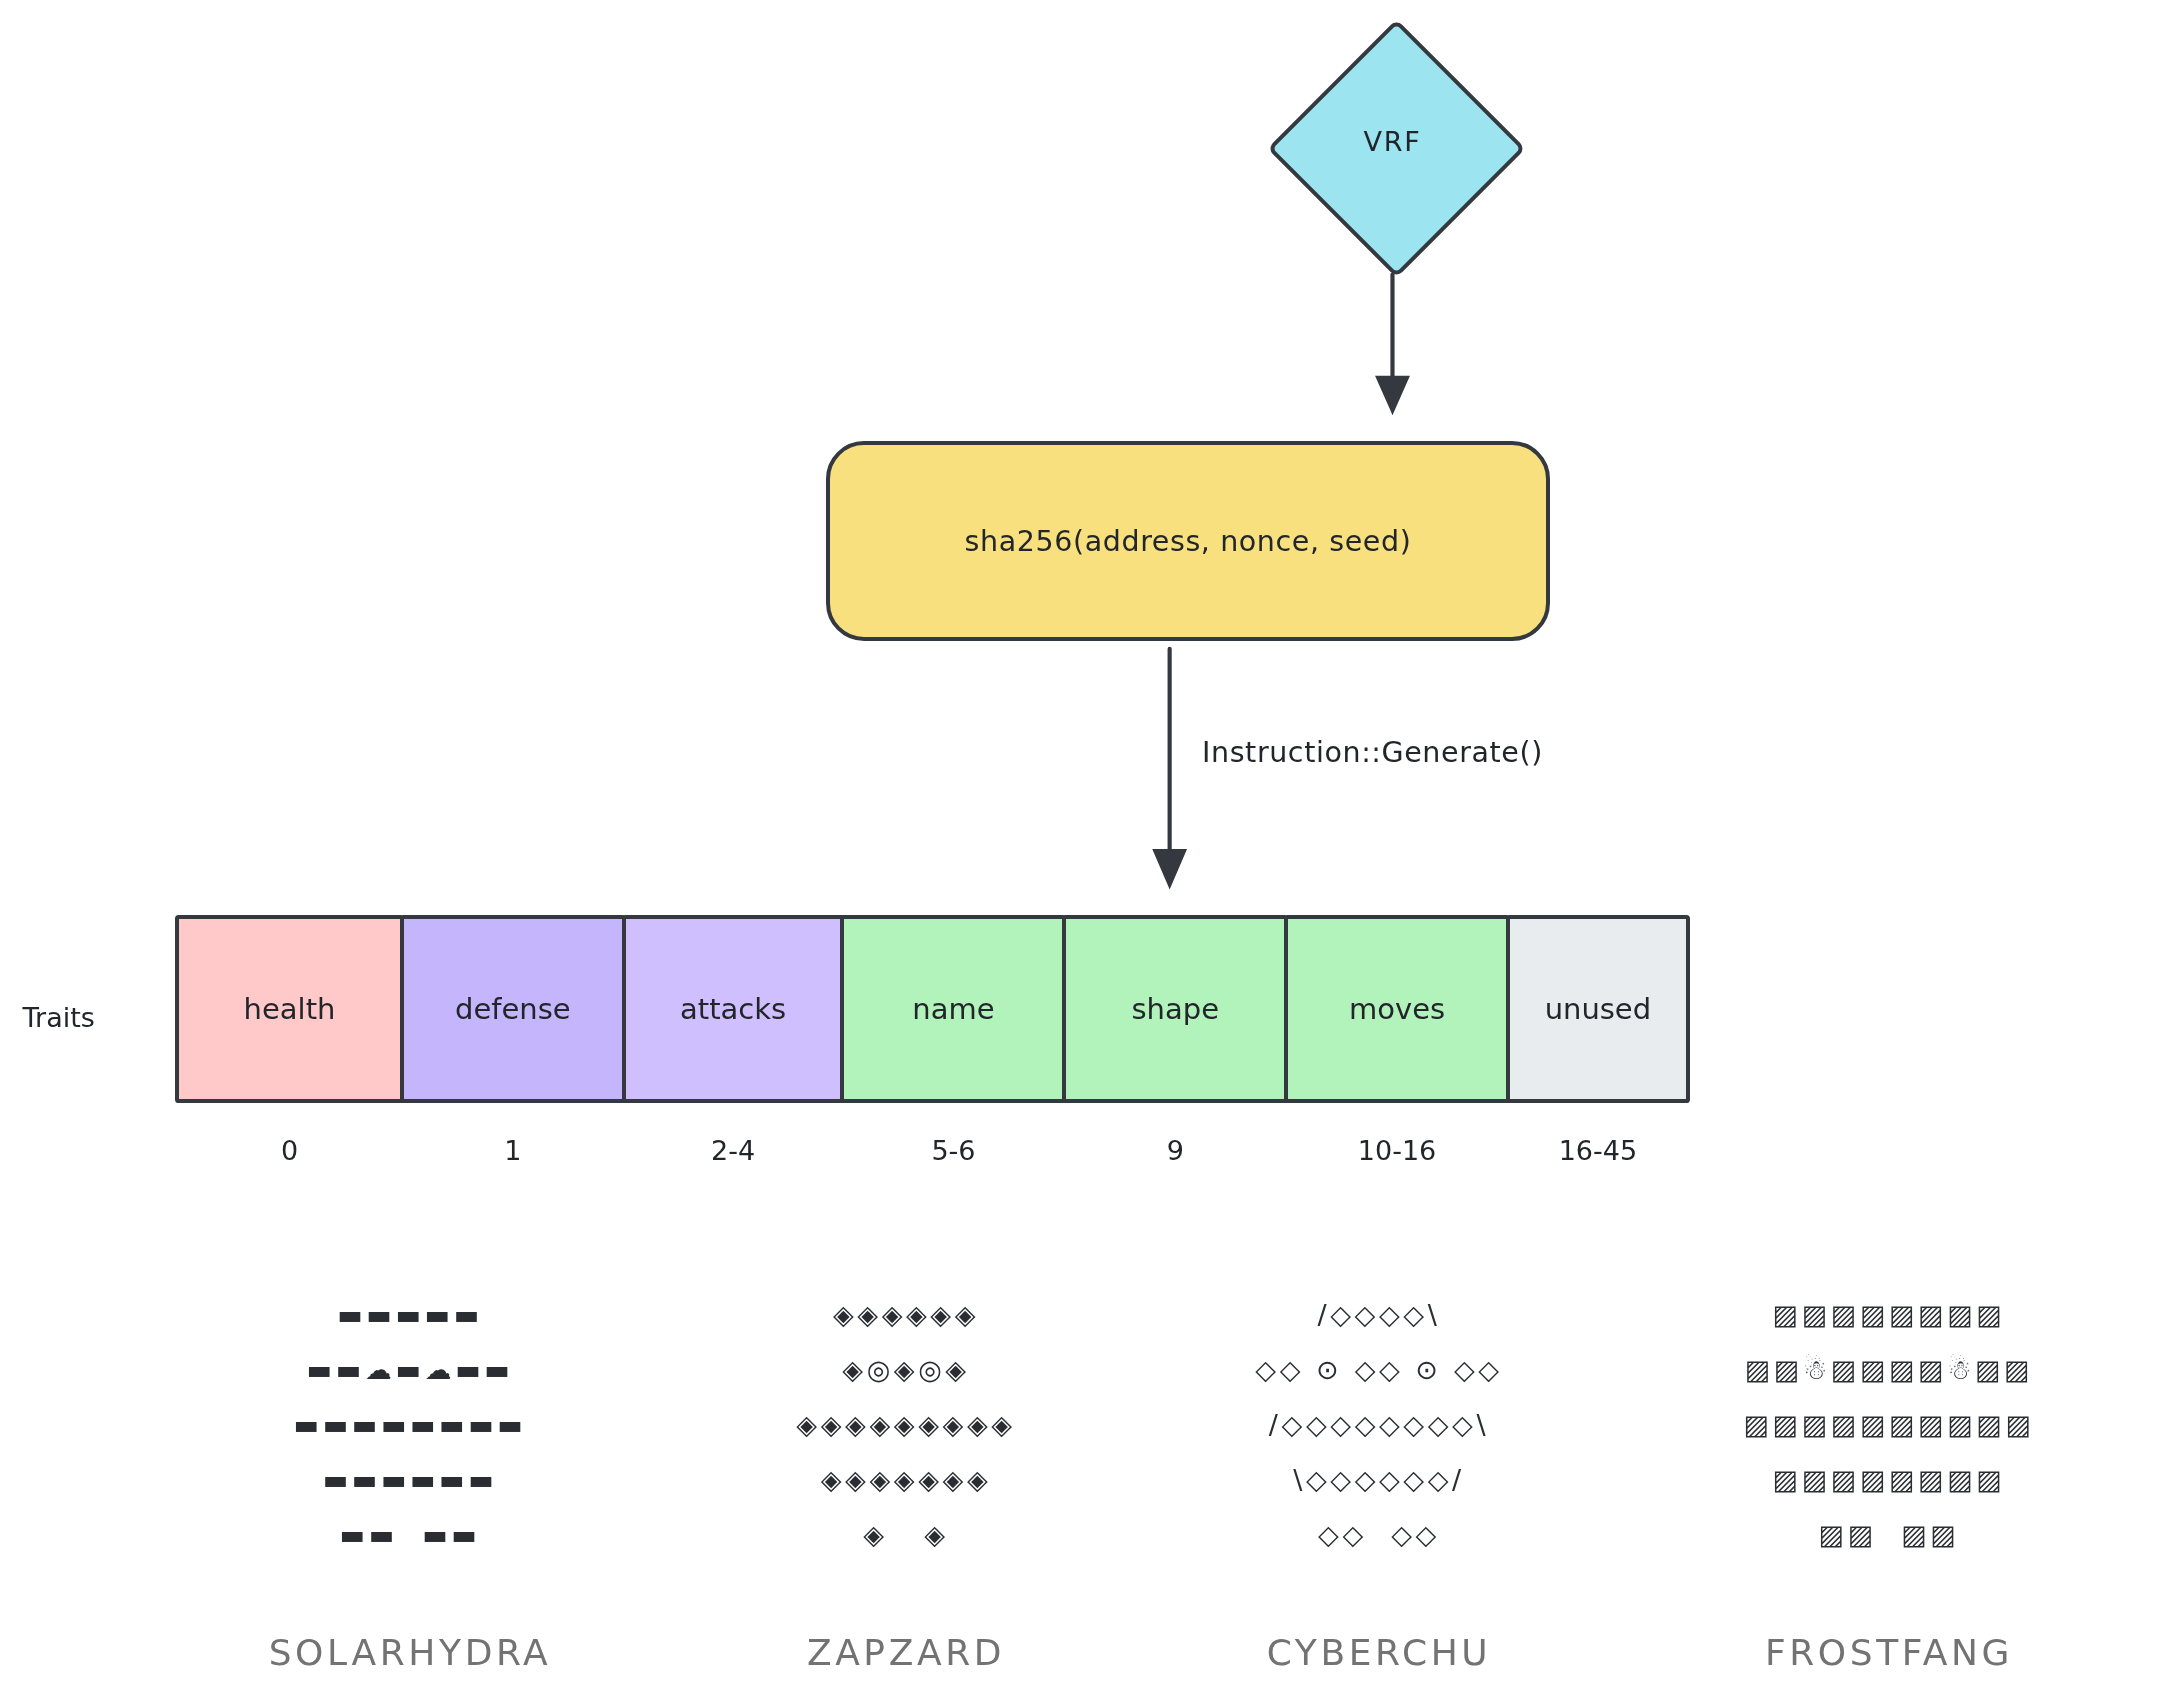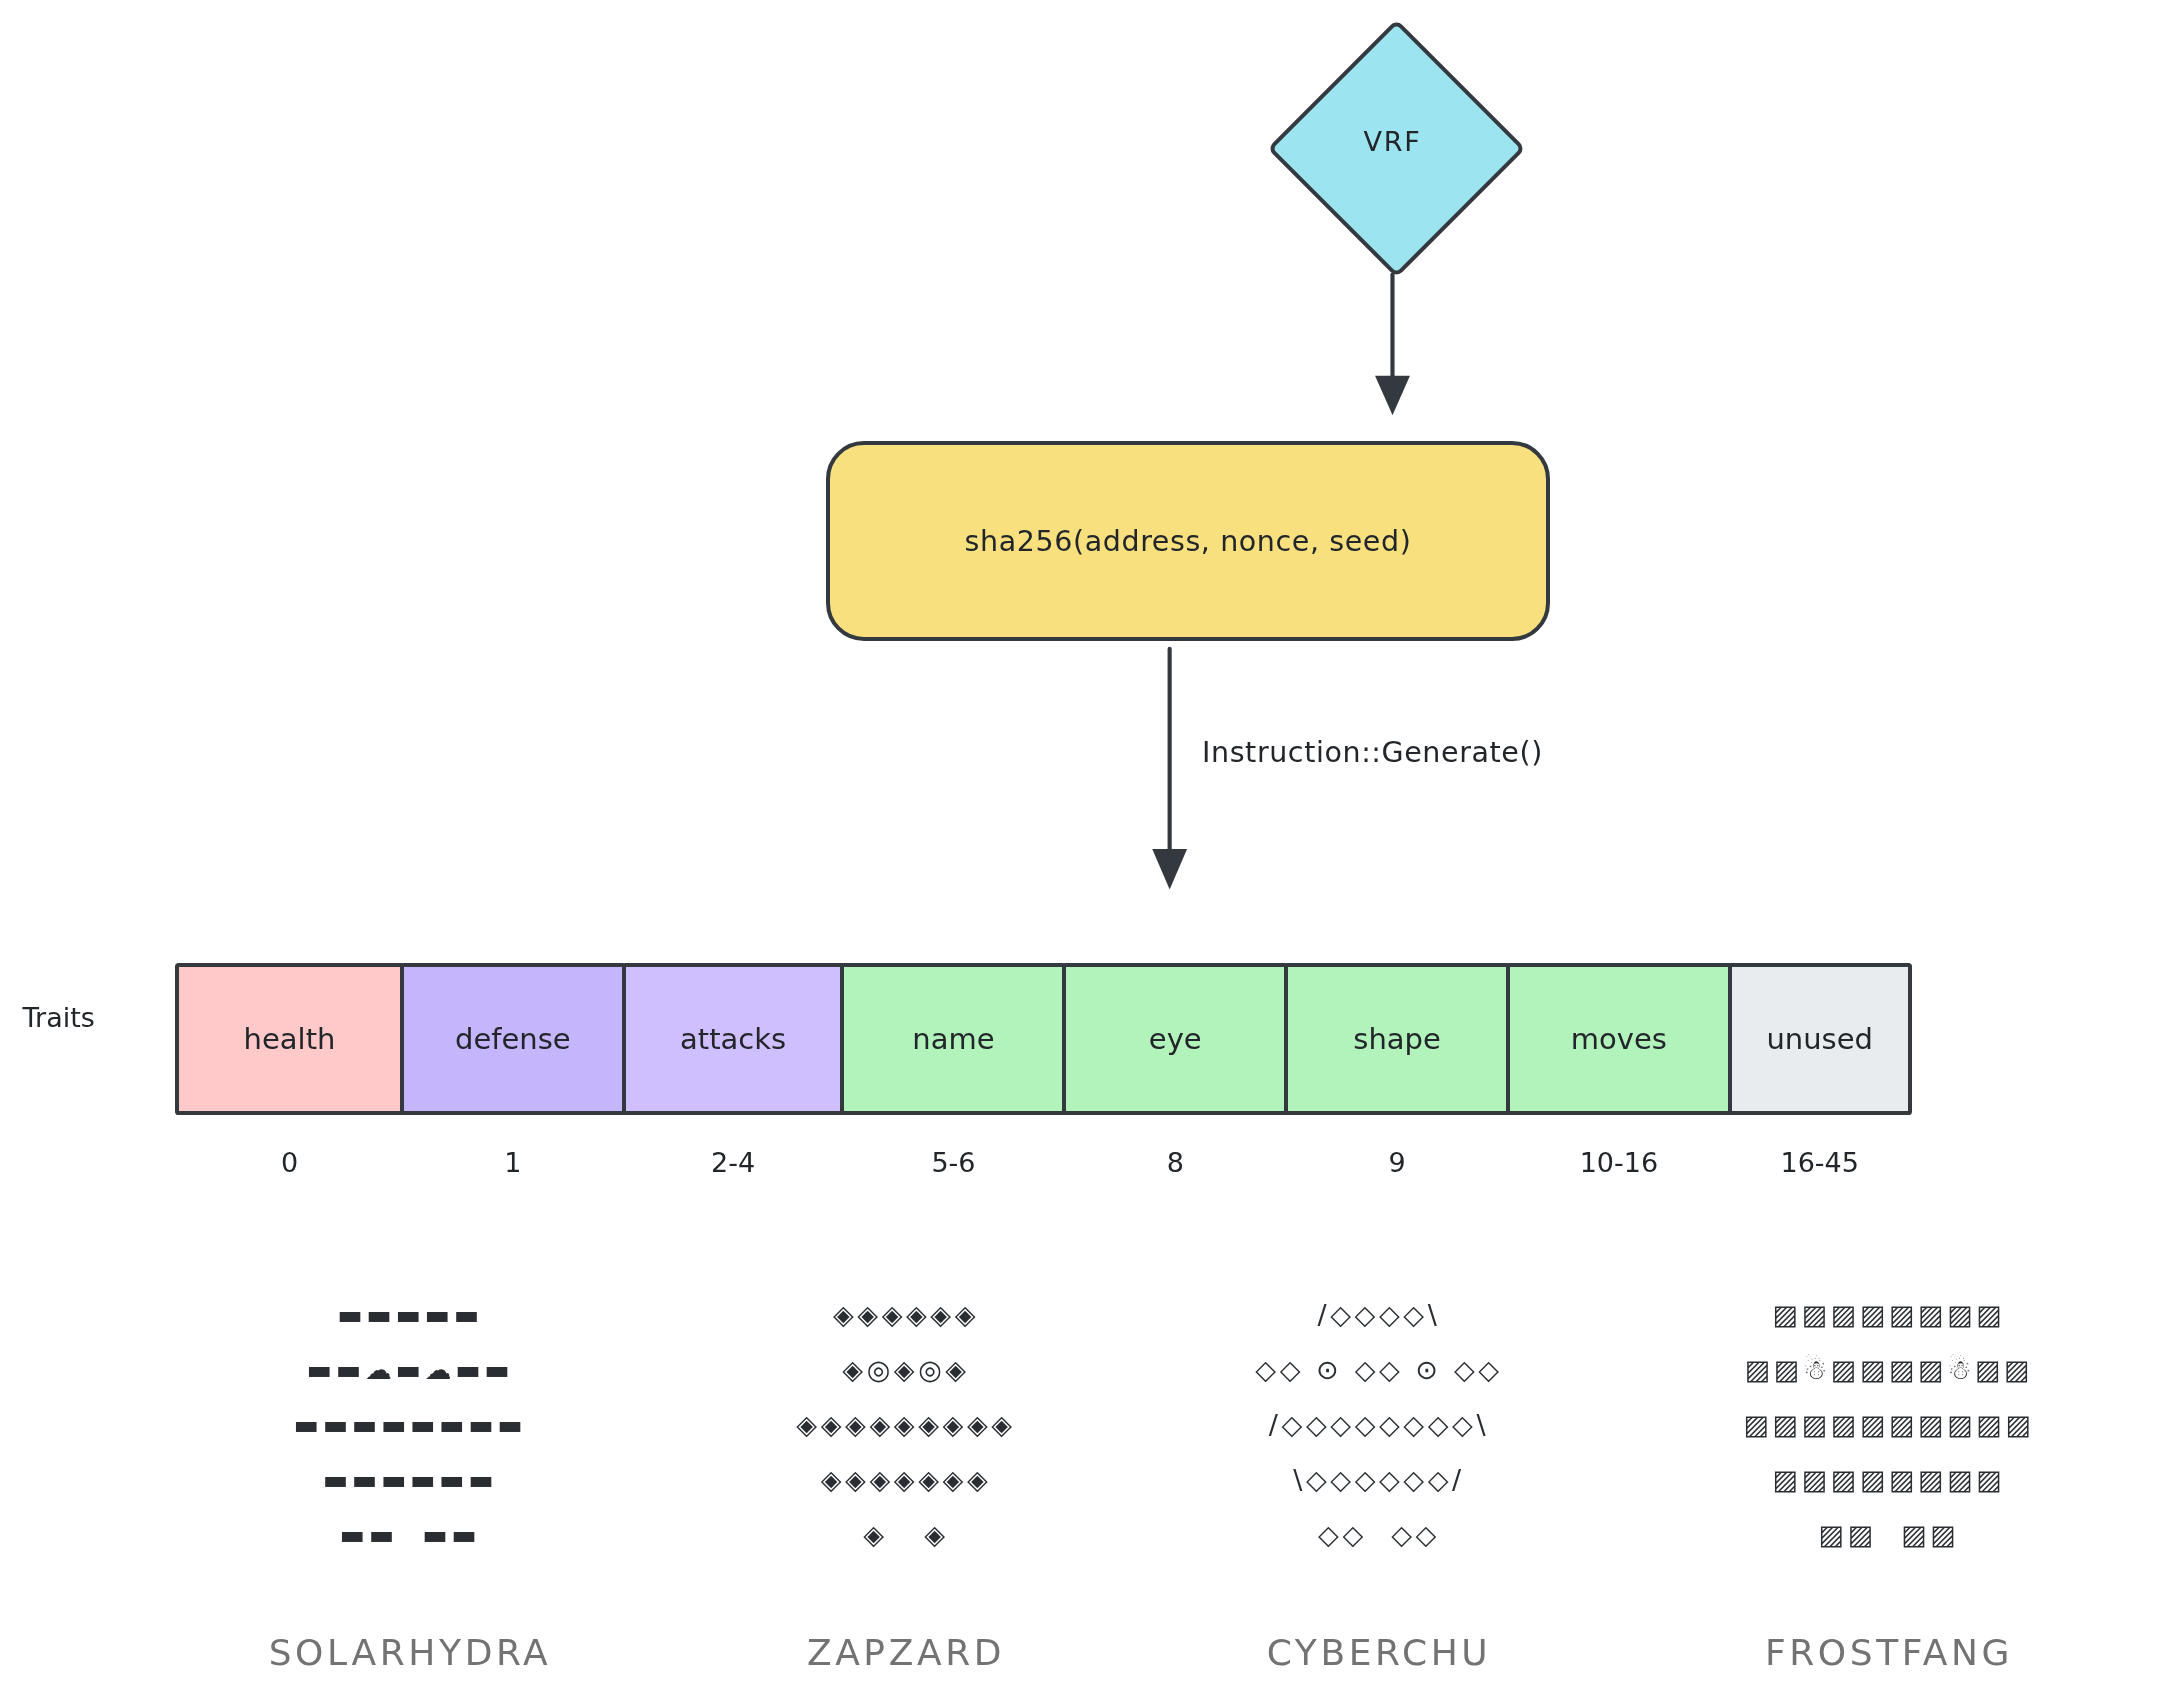--- a/index.html
+++ b/index.html
@@ -72,30 +72,29 @@
     left: 175px; top: 915px;
     display: flex;
     align-items: flex-start;
   }
   .seg-col { box-sizing: border-box; }
   .seg-col + .seg-col { margin-left: -4.2px; }
   .w0 { width: 229px; } .w1 { width: 226px; } .w2 { width: 223px; }
   .w3 { width: 226px; } .w4 { width: 223px; } .w5 { width: 226px; }
   .w6 { width: 226px; } .w7 { width: 226px; } .w8 { width: 184px; }
   .seg-box {
-    height: 152px;
+    height: 188px;
     width: 100%;
     box-sizing: border-box;
     border: 4.2px solid #33393f;
     border-radius: 3.6px;
     display: flex;
     align-items: center;
     justify-content: center;
     font-size: 29px;
-    margin-top: 48px;
   }
   .seg-bytes {
     margin-top: 32px;
     text-align: center;
     font-size: 27px;
   }
 
   
   .creature {
     position: absolute;
@@ -164,26 +163,20 @@
         <span>attacks</span>
       </div>
       <div class="seg-bytes">2-4</div>
     </div>
     <div class="seg-col w3">
       <div class="seg-box" style="background: rgb(178, 242, 187);">
         <span>name</span>
       </div>
       <div class="seg-bytes">5-6</div>
     </div>
-    <div class="seg-col w5">
-      <div class="seg-box" style="background: rgb(178, 242, 187);">
-        <span>eye</span>
-      </div>
-      <div class="seg-bytes">8</div>
-    </div>
     <div class="seg-col w6">
       <div class="seg-box" style="background: rgb(178, 242, 187);">
         <span>shape</span>
       </div>
       <div class="seg-bytes">9</div>
     </div>
     <div class="seg-col w7">
       <div class="seg-box" style="background: rgb(178, 242, 187);">
         <span>moves</span>
       </div>

